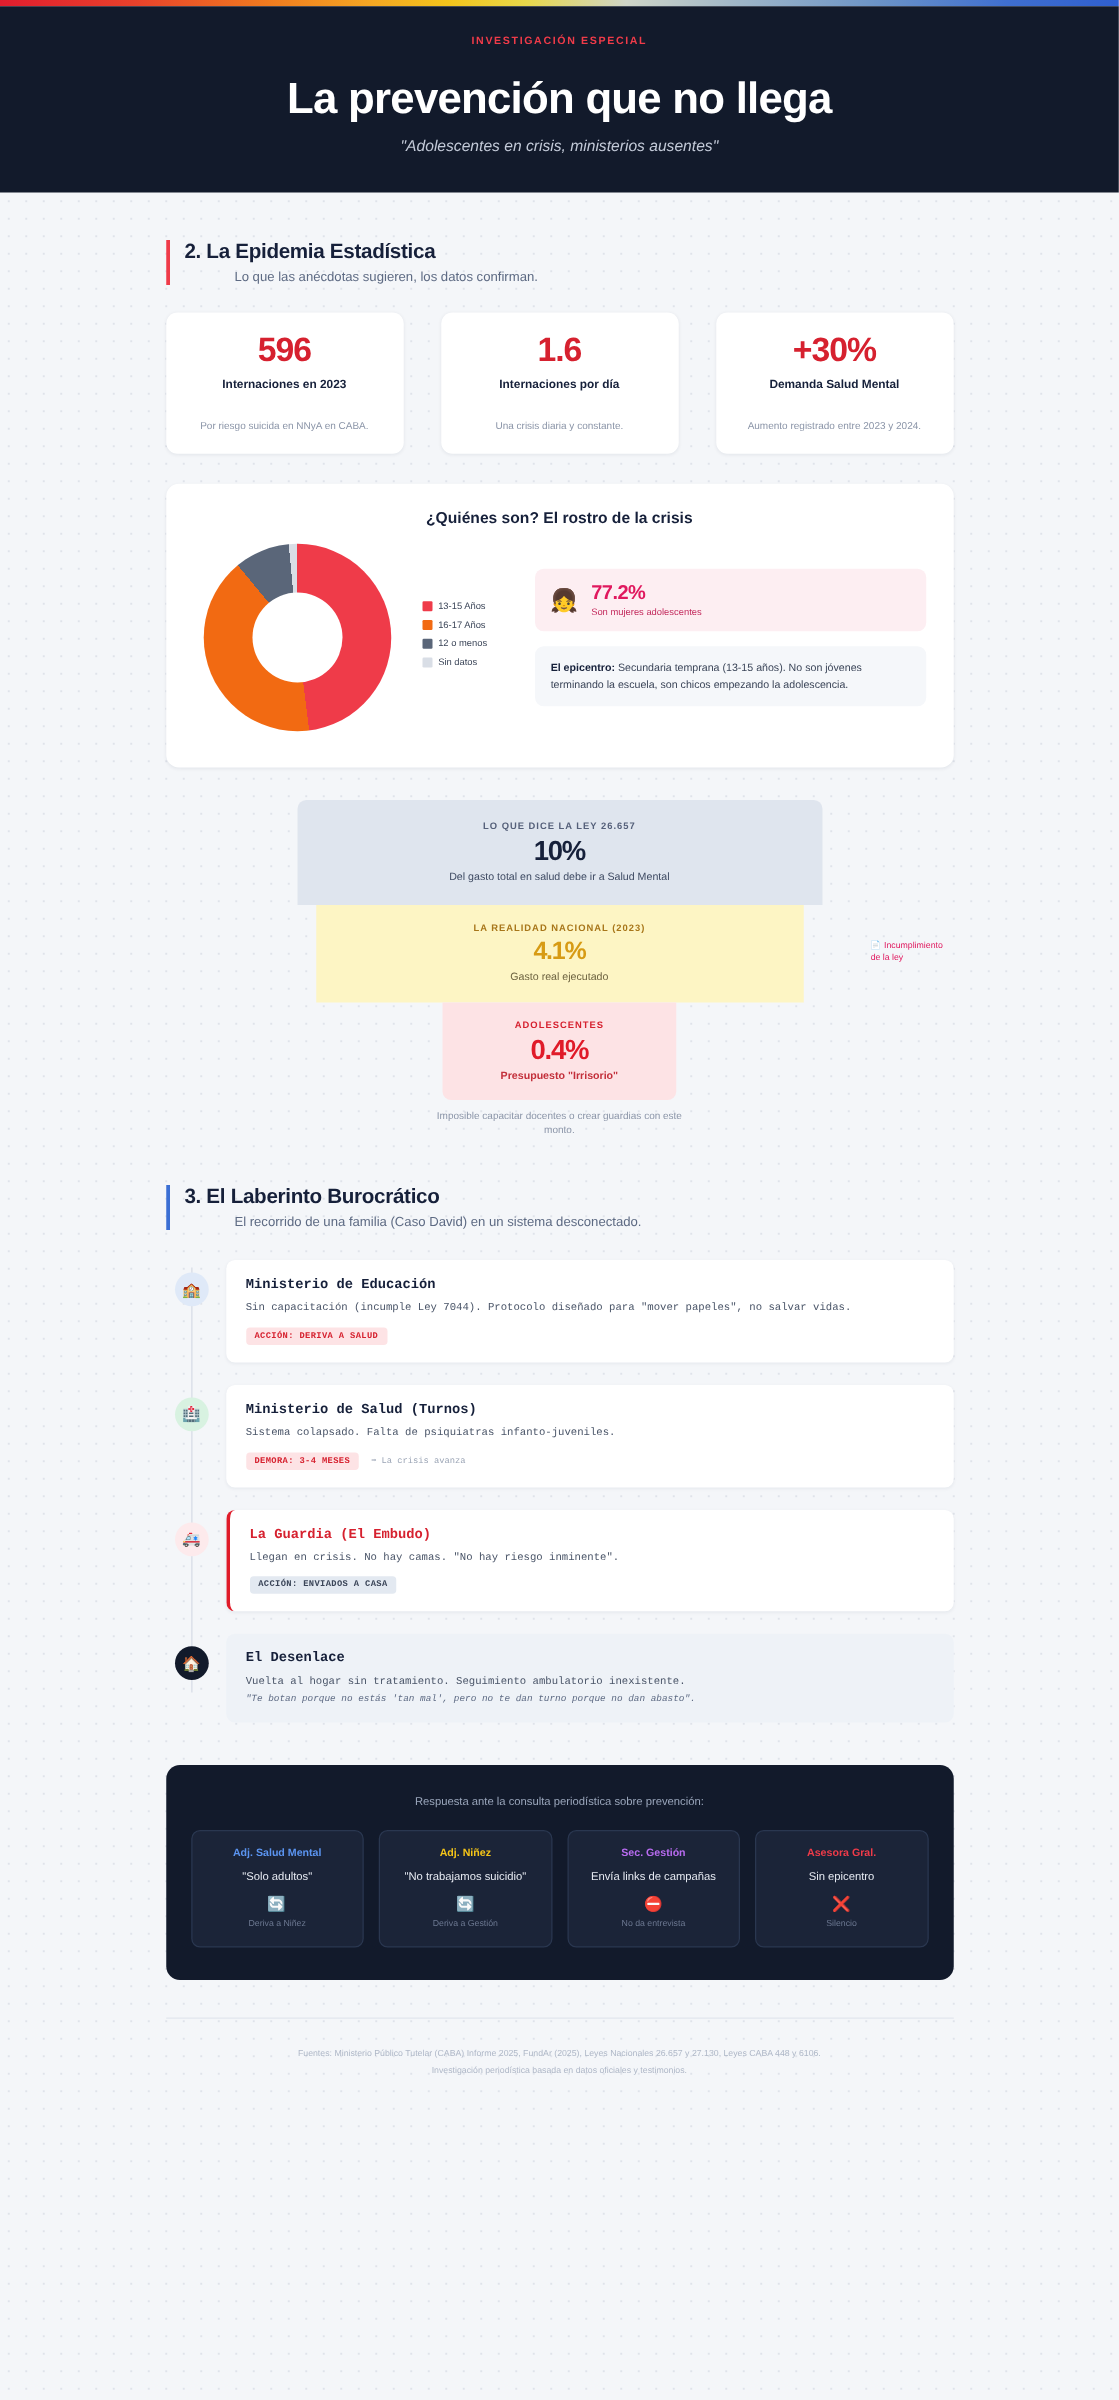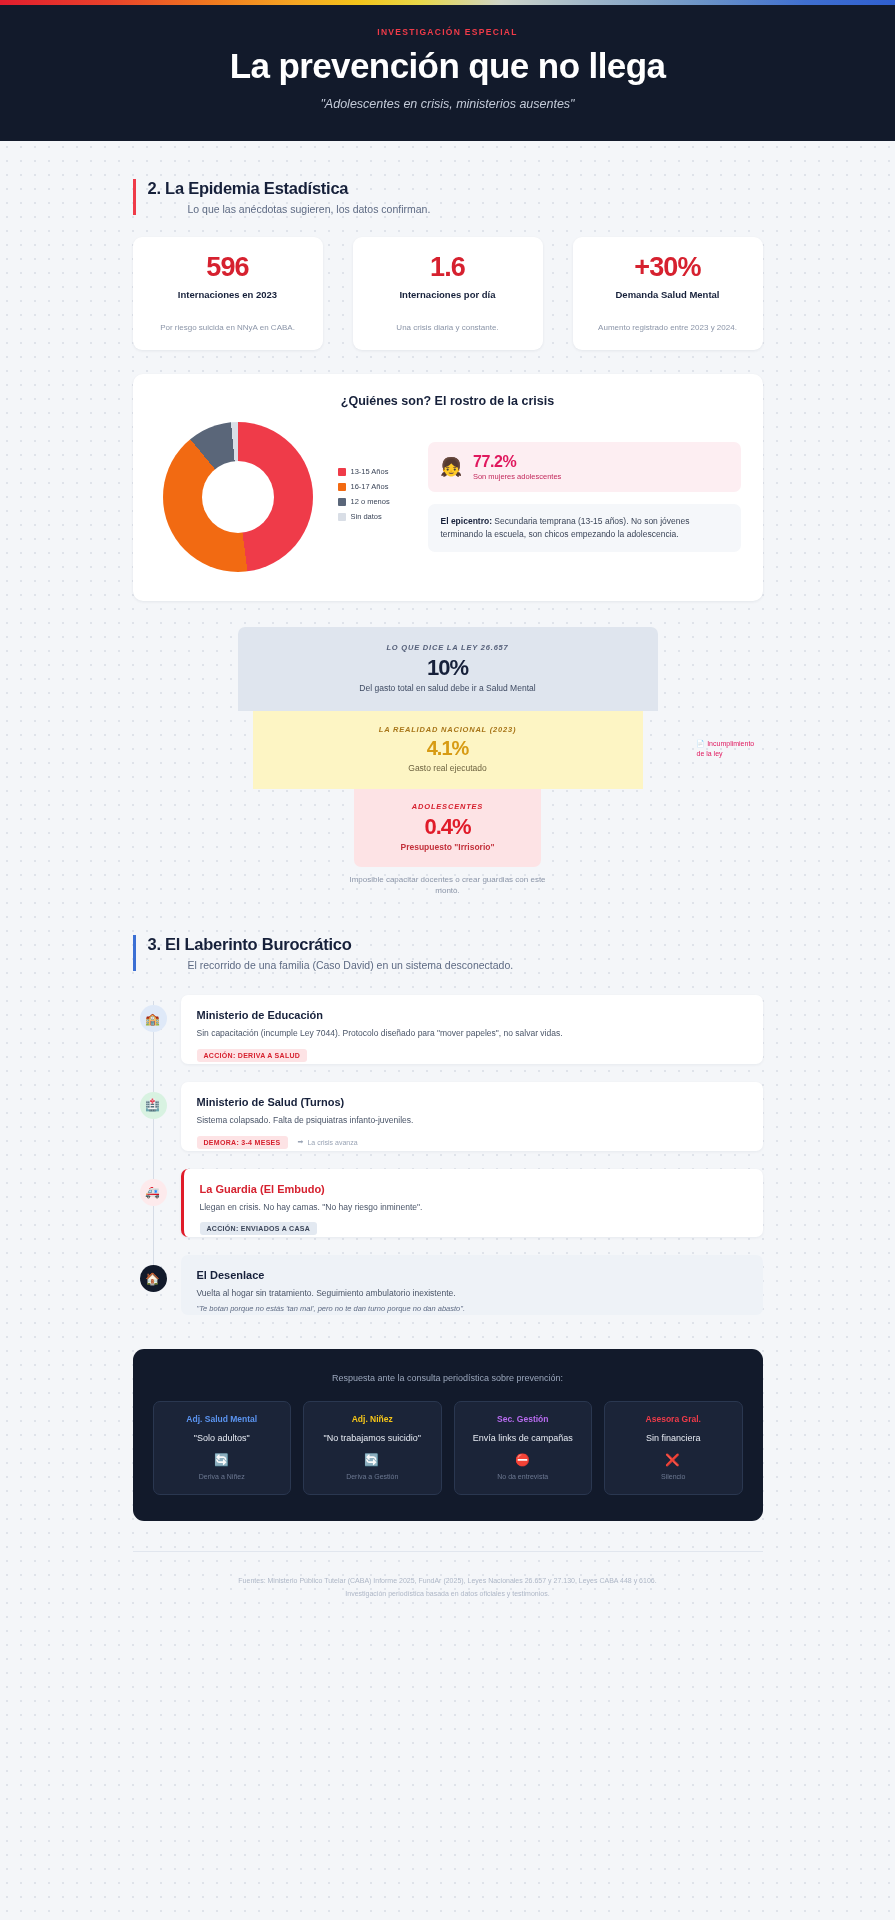--- a/index.html
+++ b/index.html
@@ -36,21 +36,21 @@
     background: #121a2b;
     padding: 22px 20px 30px;
     text-align: center;
   }
   .hero-kicker {
     color: #ef3b49;
     font-size: 8.5px;
     font-weight: bold;
     letter-spacing: 1.3px;
     text-transform: uppercase;
-    margin-bottom: 10px;
+    margin-bottom: 23px;
   }
   .hero-title {
     color: #ffffff;
     font-size: 35px;
     font-weight: bold;
     letter-spacing: -0.6px;
     line-height: 1.08;
     margin-bottom: 12px;
   }
   .hero-sub {
@@ -217,21 +217,20 @@
     position: relative;
     text-align: center;
   }
   .fun-step { margin: 0 auto; position: relative; }
   .fun-kicker {
     font-size: 7.5px;
     font-weight: bold;
     letter-spacing: 0.8px;
     text-transform: uppercase;
     margin-bottom: 4px;
-    font-style: italic;
   }
   .fun-num {
     font-weight: bold;
     letter-spacing: -1px;
     line-height: 1.05;
     margin-bottom: 4px;
   }
   .fun-desc { font-size: 8.5px; }
 
   .fun-1 {
@@ -313,22 +312,23 @@
     font-size: 12px;
     flex: none;
     margin-left: 7px;
     margin-top: 10px;
     z-index: 2;
   }
   .tl-card {
     flex: 1;
     background: #ffffff;
     border-radius: 7px;
-    padding: 14px 16px 2px;
+    padding: 14px 16px 14px;
     box-shadow: 0 1px 3px rgba(20,30,60,0.06);
+    font-family: Liberation Mono, monospace;
   }
   .tl-card.accent-red { border-left: 3px solid #e01b29; }
   .tl-card.soft {
     background: #eef2f7;
     box-shadow: none;
   }
   .tl-title {
     font-size: 11px;
     font-weight: bold;
     color: #16203a;
@@ -605,21 +605,21 @@
             <div class="mpt-foot">Deriva a Gestión</div>
           </div>
           <div class="mpt-card">
             <div class="mpt-role" style="color: rgb(184, 107, 240);">Sec. Gestión</div>
             <div class="mpt-quote">Envía links de campañas</div>
             <div class="mpt-icon">⛔</div>
             <div class="mpt-foot">No da entrevista</div>
           </div>
           <div class="mpt-card">
             <div class="mpt-role" style="color: rgb(239, 59, 73);">Asesora Gral.</div>
-            <div class="mpt-quote">Sin financiera</div>
+            <div class="mpt-quote">Sin epicentro</div>
             <div class="mpt-icon">❌</div>
             <div class="mpt-foot">Silencio</div>
           </div>
         </div>
     </div>
 
   </div>
 
   <div class="divider"></div>
 

